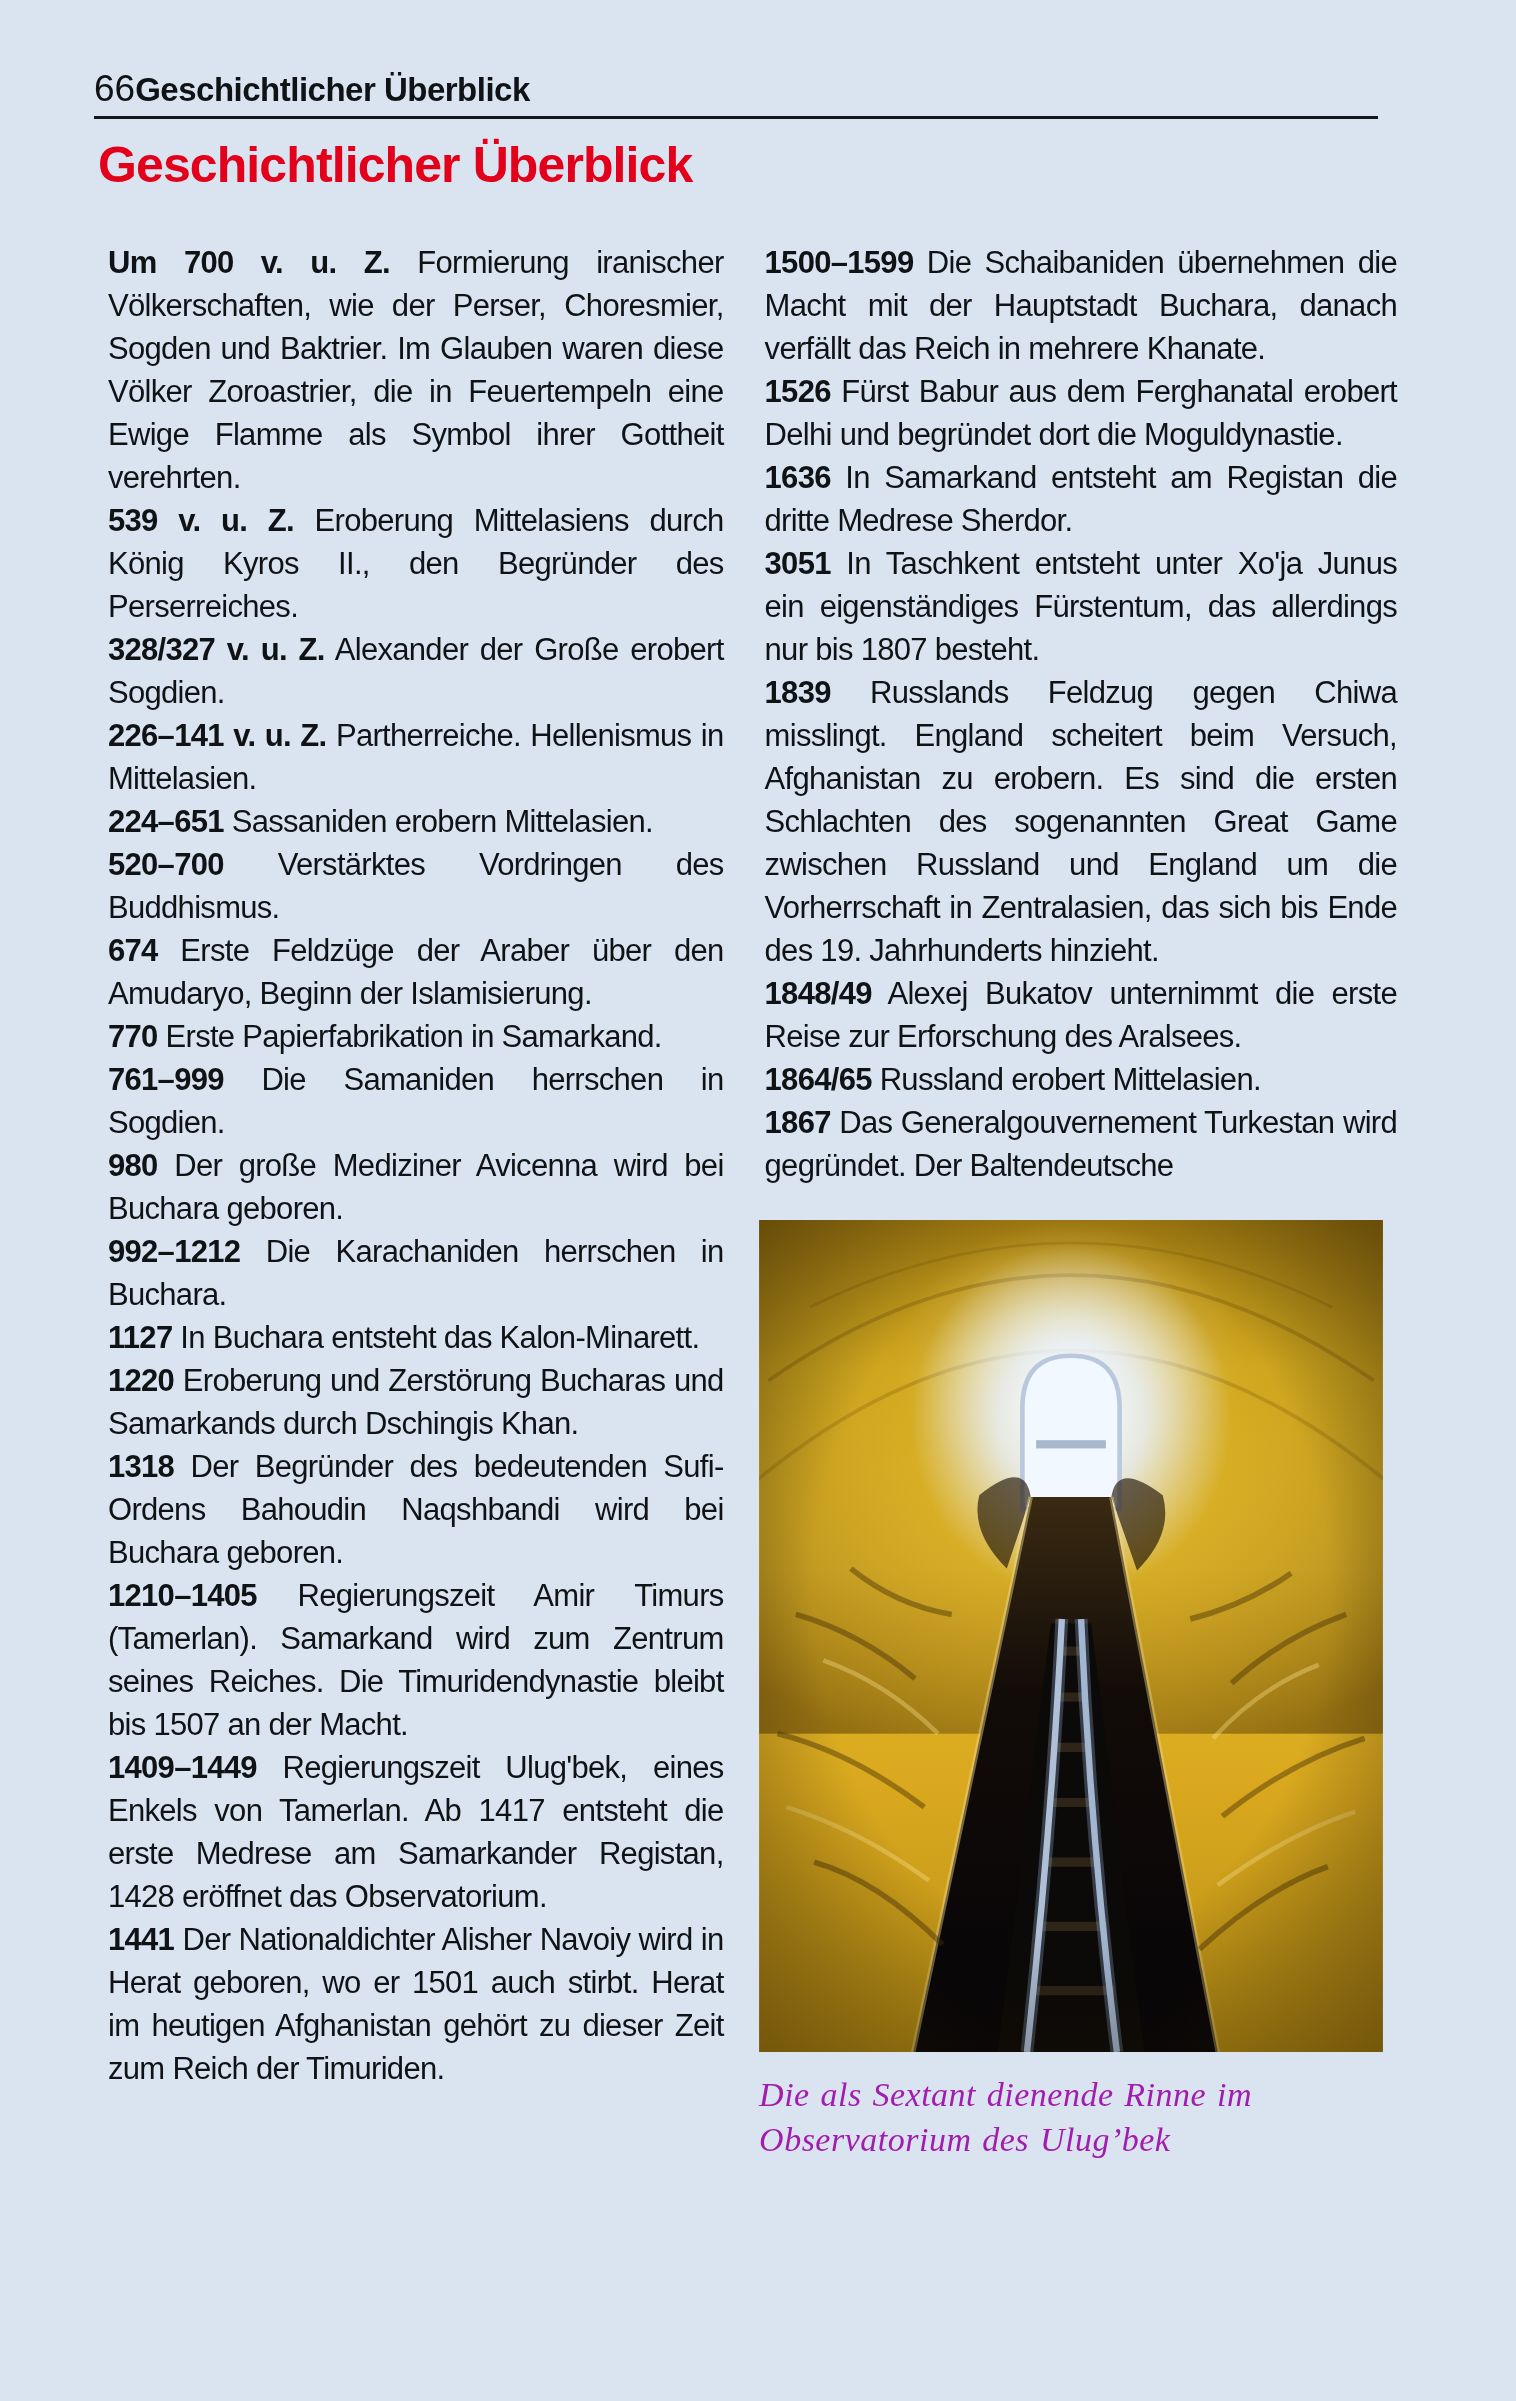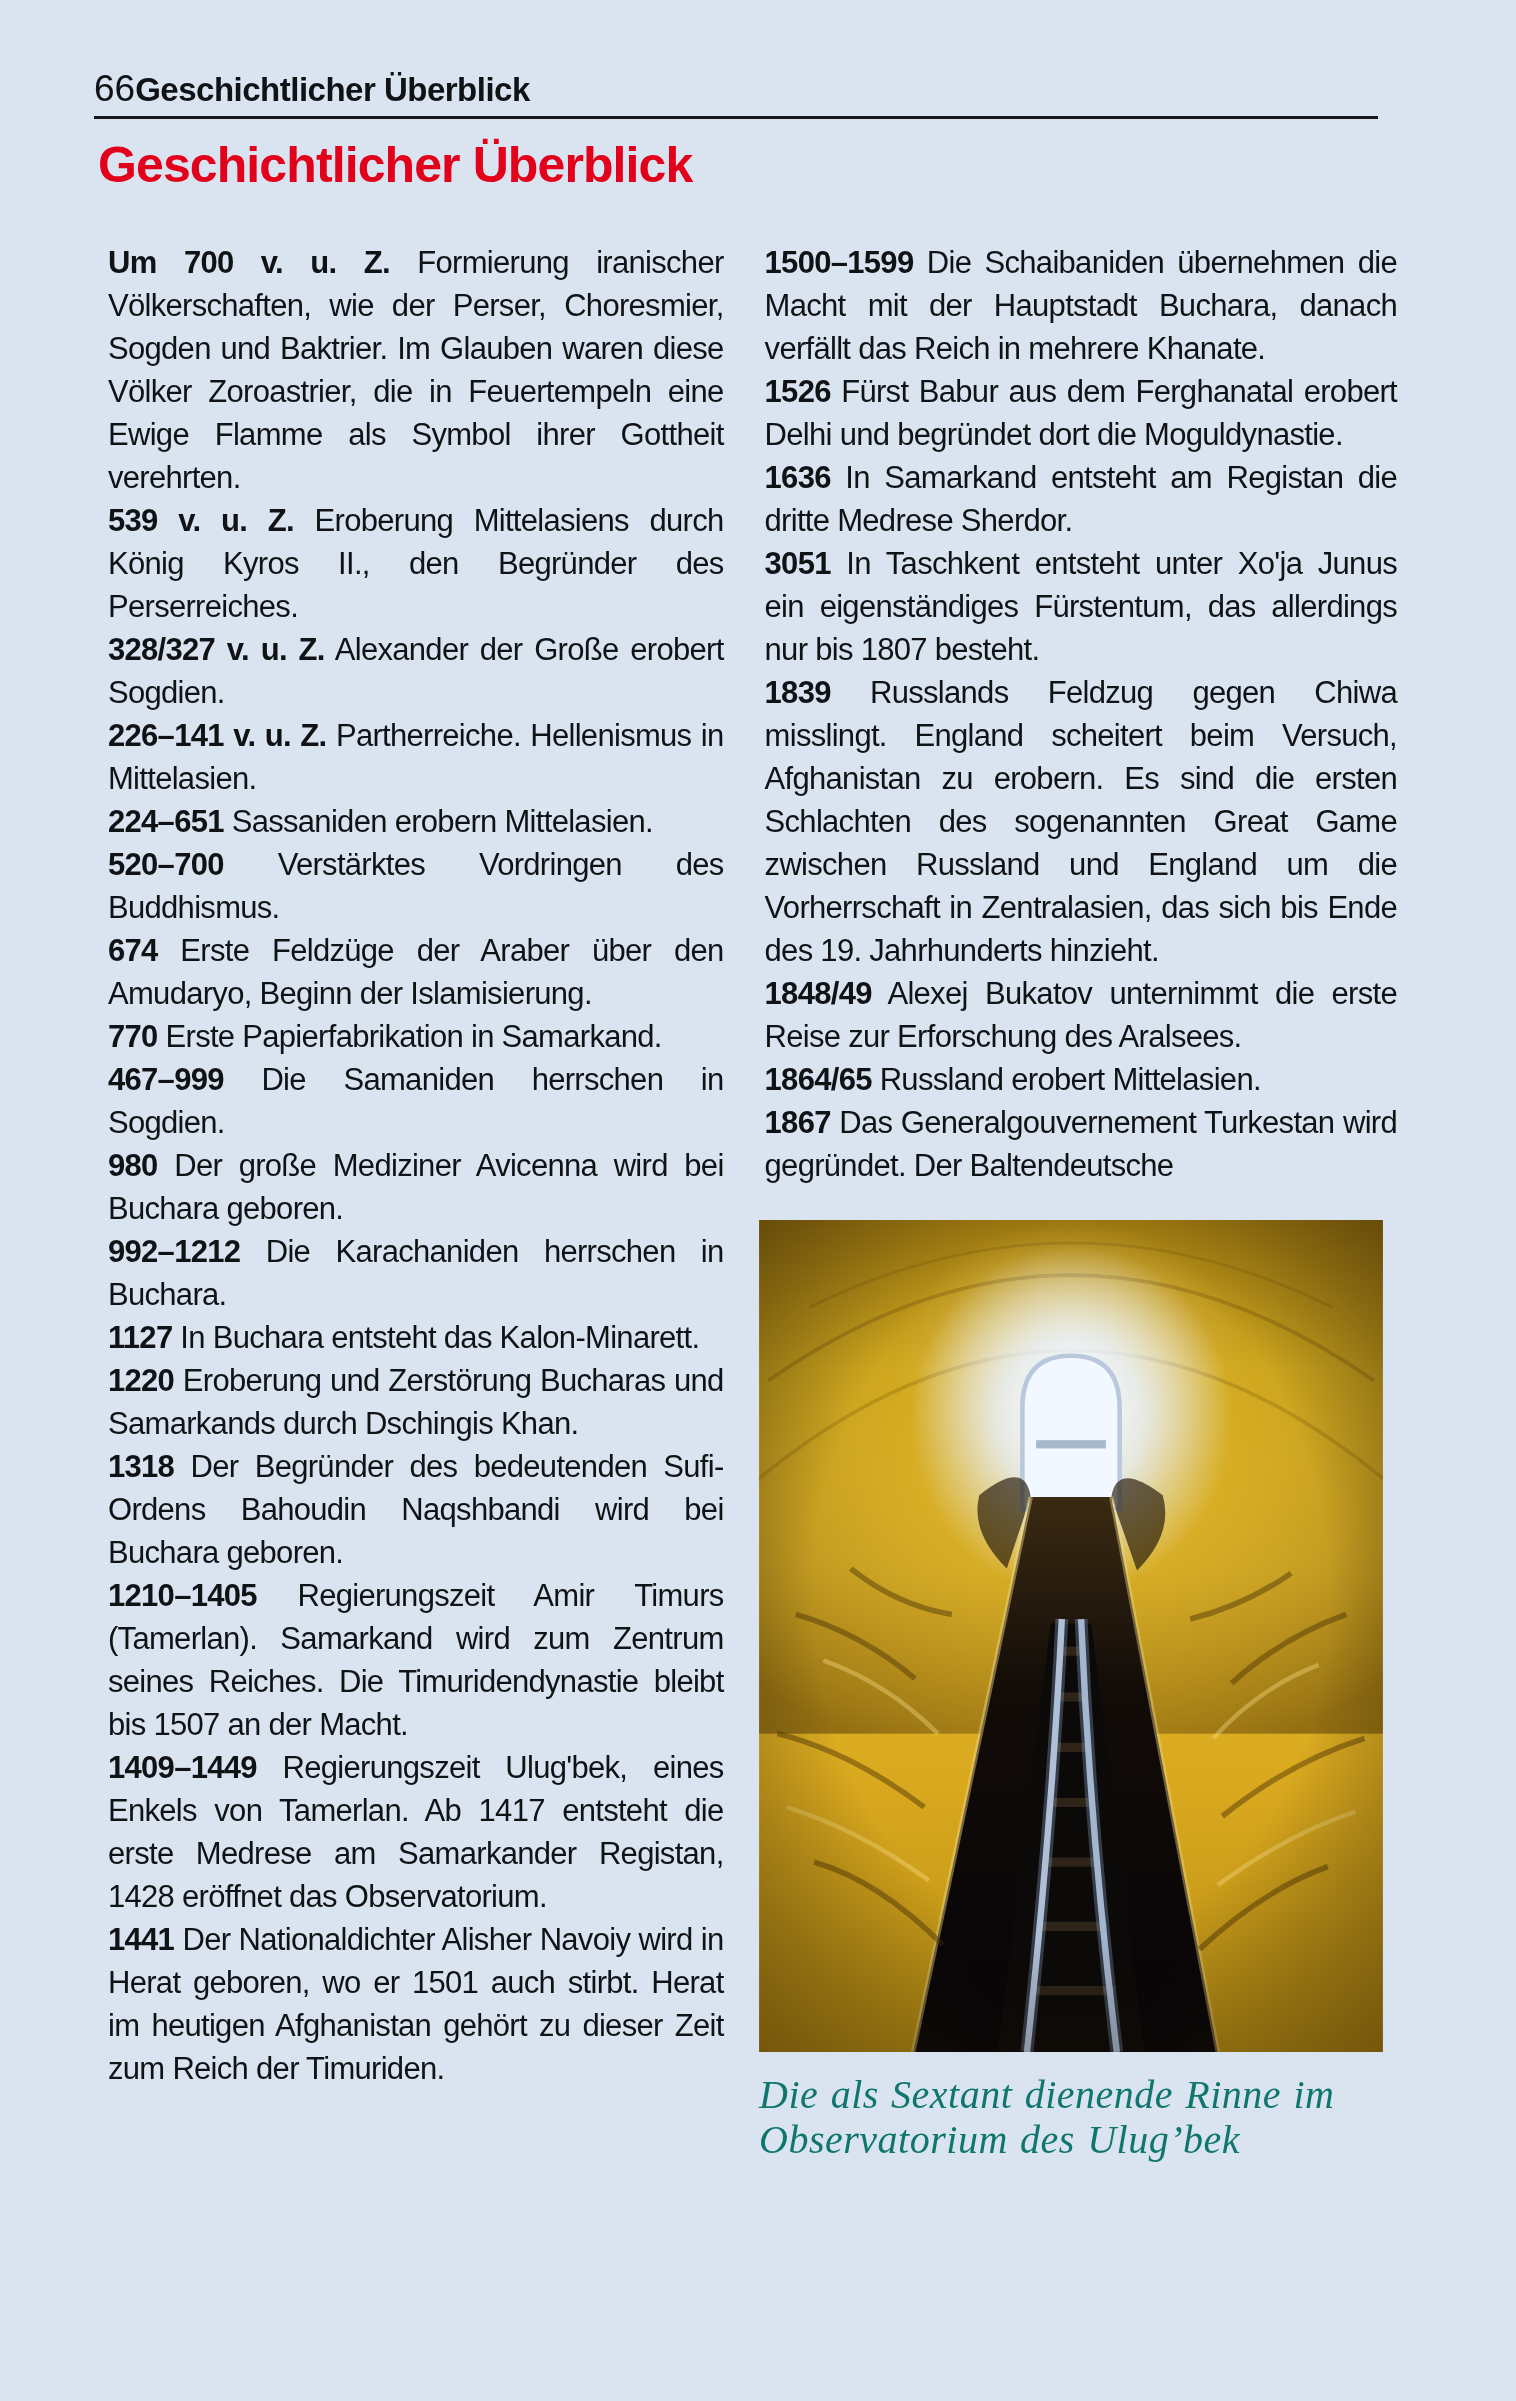--- a/index.html
+++ b/index.html
@@ -39,23 +39,23 @@
   .col-left{width:621px;}
   .col-right{width:638px;}
   .entry{margin:0;text-align:justify;}
   .entry b{font-weight:700;}
   .figure{margin:33px 0 0 -5.5px;width:624px;}
   .figure svg{display:block;width:624px;height:832px;}
   .figcaption{
     margin-top:20px;
     font-family:"Liberation Serif", serif;
     font-style:italic;
-    font-size:40px;line-height:45px;
+    font-size:34px;line-height:45px;
     letter-spacing:0.5px;word-spacing:1.8px;
-    color:#0f766e;text-align:left;
+    color:#a21caf;text-align:left;
   }
 </style>
 </head>
 <body>
 
 <div class="running-header">
   <span class="pagenum">66</span>
   <span class="running-title">Geschichtlicher Überblick</span>
 </div>
 
@@ -66,21 +66,21 @@
 <div class="columns">
   <div class="col col-left">
       <p class="entry"><b>Um 700 v. u. Z.</b> Formierung iranischer Völkerschaften, wie der Perser, Choresmier, Sogden und Baktrier. Im Glauben waren diese Völker Zoroastrier, die in Feuertempeln eine Ewige Flamme als Symbol ihrer Gottheit verehrten.</p>
       <p class="entry"><b>539 v. u. Z.</b> Eroberung Mittelasiens durch König Kyros II., den Begründer des Perserreiches.</p>
       <p class="entry"><b>328/327 v. u. Z.</b> Alexander der Große erobert Sogdien.</p>
       <p class="entry"><b>226–141 v. u. Z.</b> Partherreiche. Hellenismus in Mittelasien.</p>
       <p class="entry"><b>224–651</b> Sassaniden erobern Mittelasien.</p>
       <p class="entry"><b>520–700</b> Verstärktes Vordringen des Buddhismus.</p>
       <p class="entry"><b>674</b> Erste Feldzüge der Araber über den Amudaryo, Beginn der Islamisierung.</p>
       <p class="entry"><b>770</b> Erste Papierfabrikation in Samarkand.</p>
-      <p class="entry"><b>467–999</b> Die Samaniden herrschen in Sogdien.</p>
+      <p class="entry"><b>761–999</b> Die Samaniden herrschen in Sogdien.</p>
       <p class="entry"><b>980</b> Der große Mediziner Avicenna wird bei Buchara geboren.</p>
       <p class="entry"><b>992–1212</b> Die Karachaniden herrschen in Buchara.</p>
       <p class="entry"><b>1127</b> In Buchara entsteht das Kalon-Minarett.</p>
       <p class="entry"><b>1220</b> Eroberung und Zerstörung Bucharas und Samarkands durch Dschingis Khan.</p>
       <p class="entry"><b>1318</b> Der Begründer des bedeutenden Sufi-Ordens Bahoudin Naqshbandi wird bei Buchara geboren.</p>
       <p class="entry"><b>1210–1405</b> Regierungszeit Amir Timurs (Tamerlan). Samarkand wird zum Zentrum seines Reiches. Die Timuridendynastie bleibt bis 1507 an der Macht.</p>
       <p class="entry"><b>1409–1449</b> Regierungszeit Ulug'bek, eines Enkels von Tamerlan. Ab 1417 entsteht die erste Medrese am Samarkander Registan, 1428 eröffnet das Observatorium.</p>
       <p class="entry"><b>1441</b> Der Nationaldichter Alisher Navoiy wird in Herat geboren, wo er 1501 auch stirbt. Herat im heutigen Afghanistan gehört zu dieser Zeit zum Reich der Timuriden.</p>
     </div>
 

